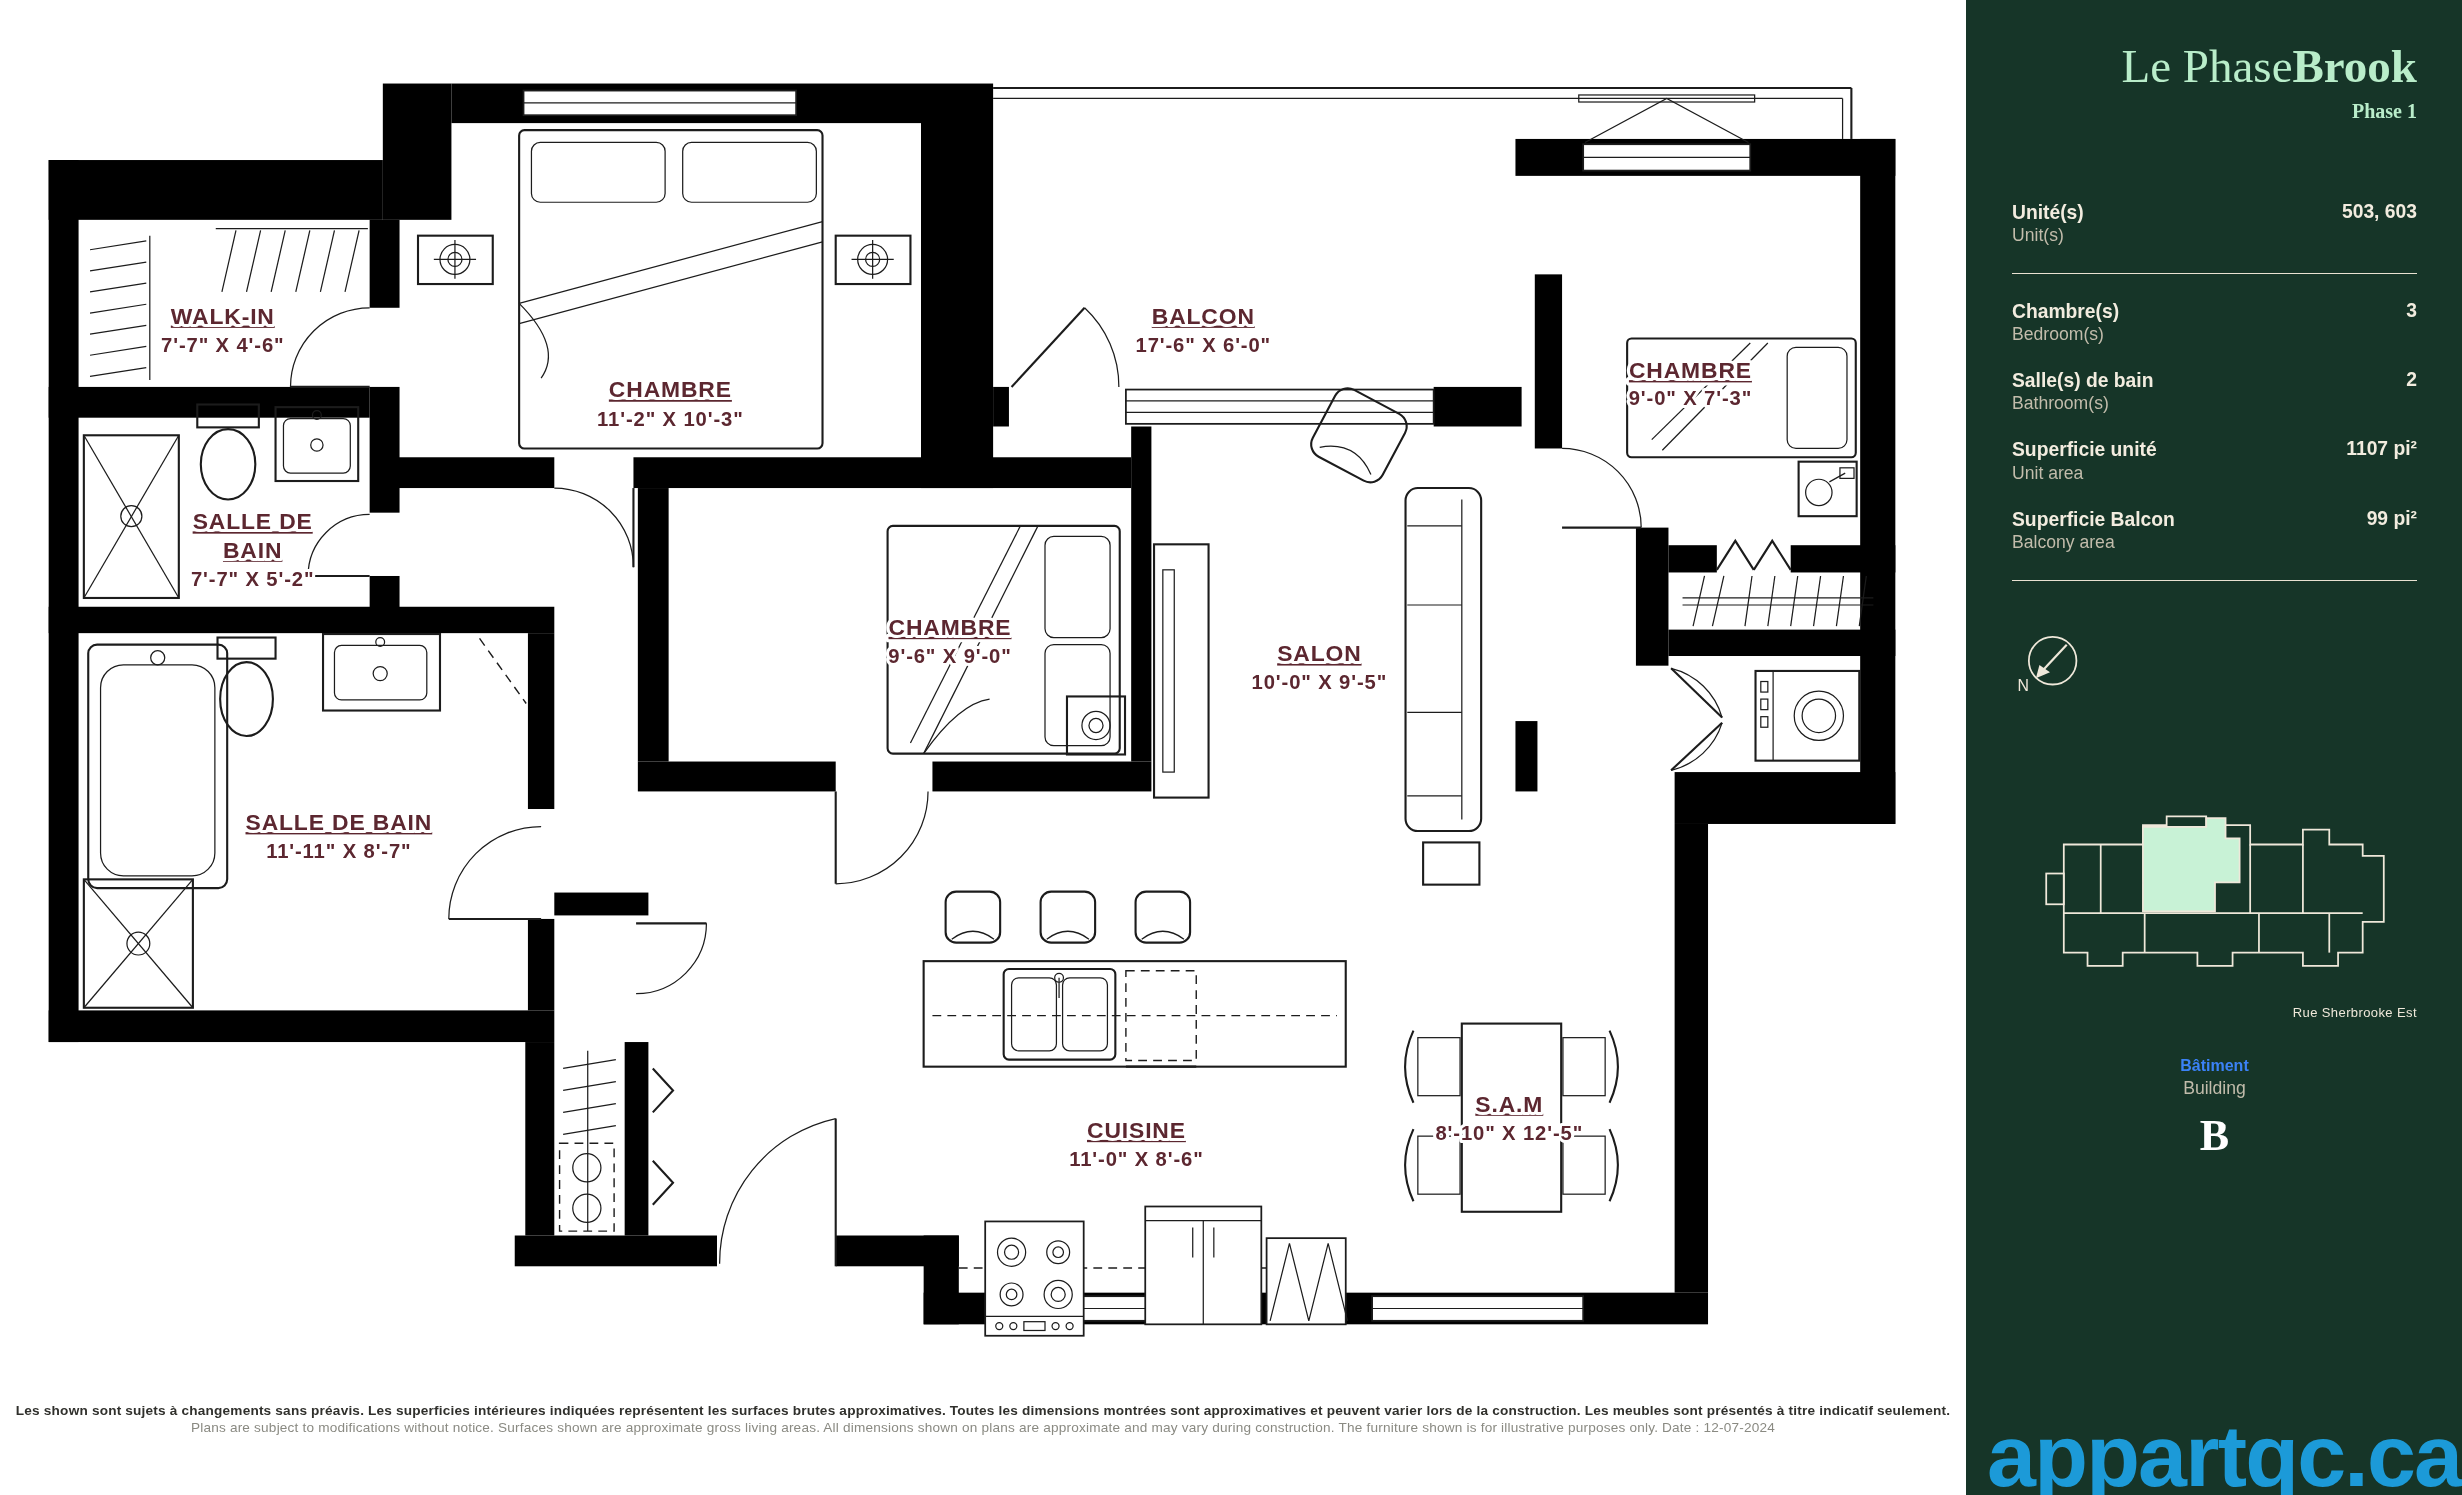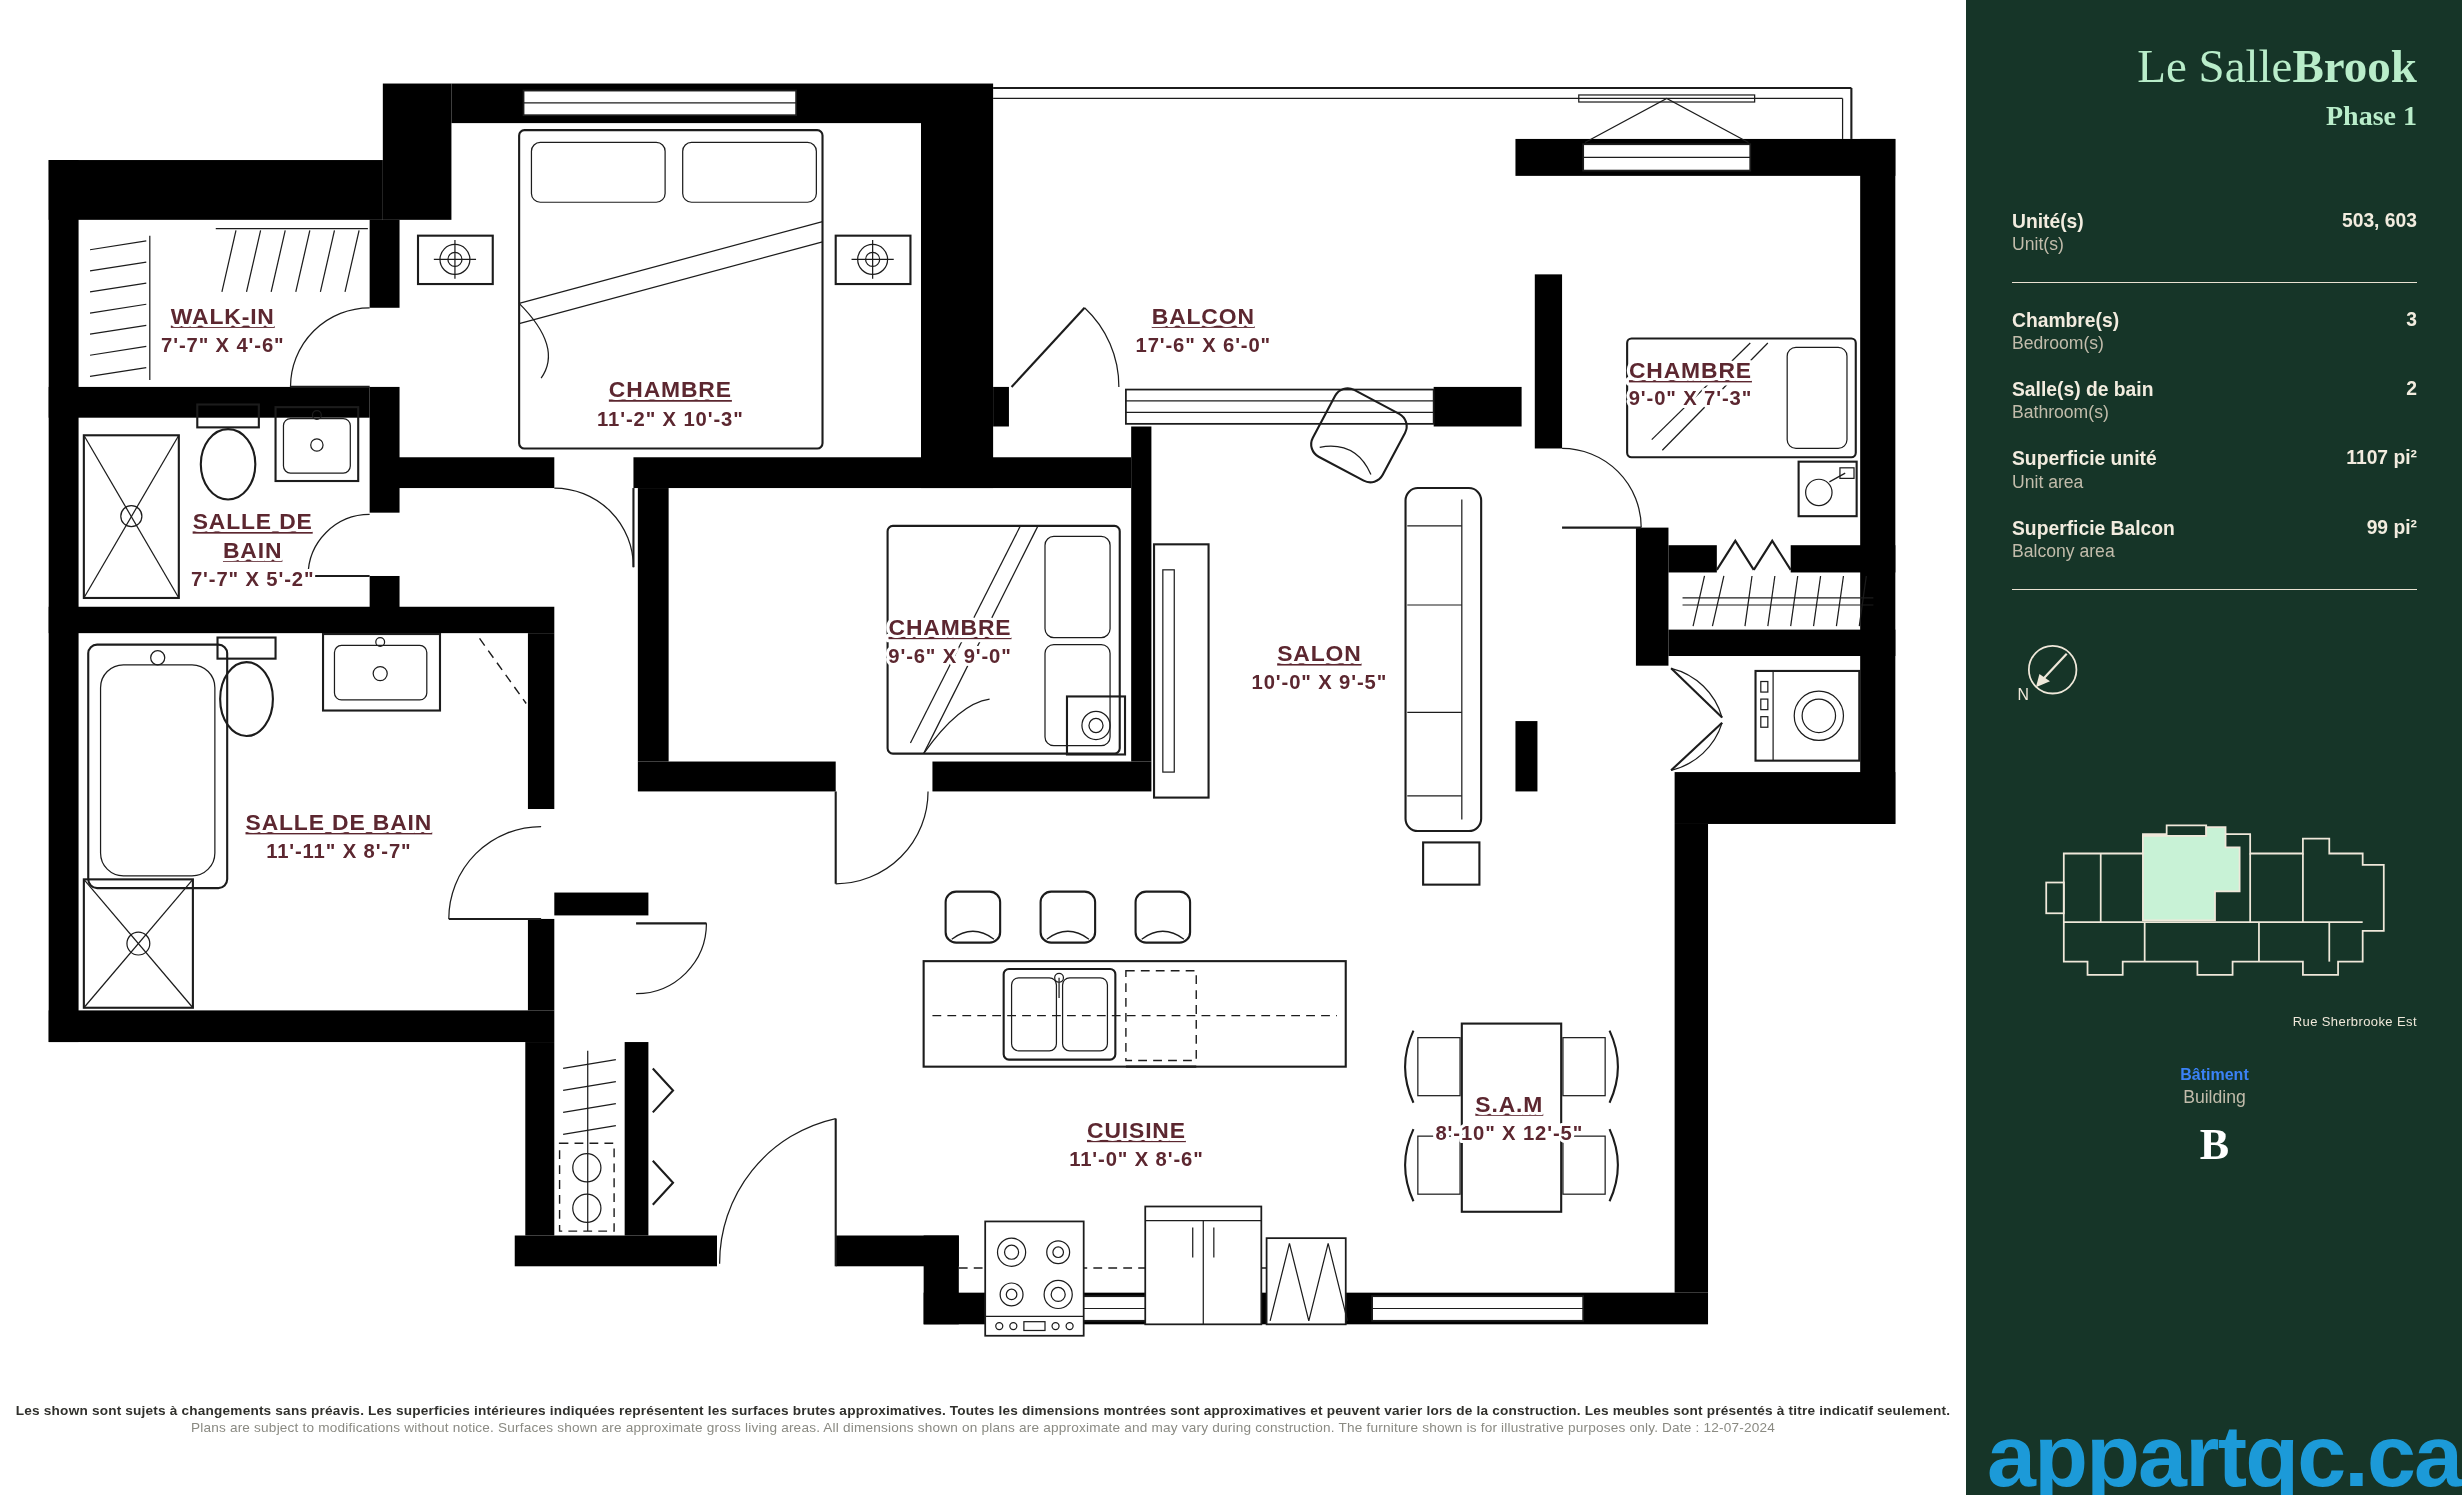--- a/index.html
+++ b/index.html
@@ -22,21 +22,21 @@
   .disclaimer{position:absolute;left:0;top:1400px;width:1966px;text-align:center;}
   .disclaimer p{margin:2.6px 0;font-size:13.6px;letter-spacing:0.2px;}
   .disc-fr{color:#30302c;font-weight:bold;}
   .disc-en{color:#8a8a82;font-weight:normal;}
   
   .sidebar{position:absolute;left:1966px;top:0;width:497px;height:1495px;background:#163528;
            color:#efe8da;box-sizing:border-box;padding:42px 46px 0 46px;}
   .brand{text-align:right;color:#b9edca;font-family:"Liberation Serif",serif;}
   .brand-title{font-size:47px;line-height:1.05;}
   .brand-title b{font-weight:bold;}
-  .brand-phase{font-size:28px;font-weight:bold;margin-top:8.8px;}
+  .brand-phase{font-size:20px;font-weight:bold;margin-top:8.8px;}
   .specs{margin-top:78px;}
   .spec-row{display:flex;justify-content:space-between;align-items:flex-start;margin-bottom:23px;}
   .spec-labels{line-height:1.25;}
   .lab-fr{font-size:19.3px;font-weight:bold;color:#f2ecdf;}
   .lab-en{font-size:17.6px;color:#c2bcab;}
   .spec-value{font-size:19.3px;font-weight:bold;color:#f2ecdf;white-space:nowrap;}
   .divider{border:none;border-top:1.8px solid #e9e2d2;margin:26px 0;}
   .compass{margin-top:48px;}
   .minimap{margin-top:84px;text-align:center;}
   .map-caption{margin-top:23px;font-size:13px;color:#efe8da;letter-spacing:0.4px;text-align:right;}
@@ -491,21 +491,21 @@
     </svg>
 
     <div class="disclaimer">
       <p class="disc-fr">Les shown sont sujets à changements sans préavis. Les superficies intérieures indiquées représentent les surfaces brutes approximatives. Toutes les dimensions montrées sont approximatives et peuvent varier lors de la construction. Les meubles sont présentés à titre indicatif seulement.</p>
       <p class="disc-en">Plans are subject to modifications without notice. Surfaces shown are approximate gross living areas. All dimensions shown on plans are approximate and may vary during construction. The furniture shown is for illustrative purposes only. Date : 12-07-2024</p>
     </div>
   </div>
 
   <div class="sidebar">
     <div class="brand">
-      <div class="brand-title"><span>Le Salle</span><b>Brook</b></div>
+      <div class="brand-title"><span>Le Phase</span><b>Brook</b></div>
       <div class="brand-phase">Phase 1</div>
     </div>
 
     <div class="specs">
       <div class="spec-row">
         <div class="spec-labels">
           <div class="lab-fr">Unité(s)</div>
           <div class="lab-en">Unit(s)</div>
         </div>
         <div class="spec-value">503, 603</div>

